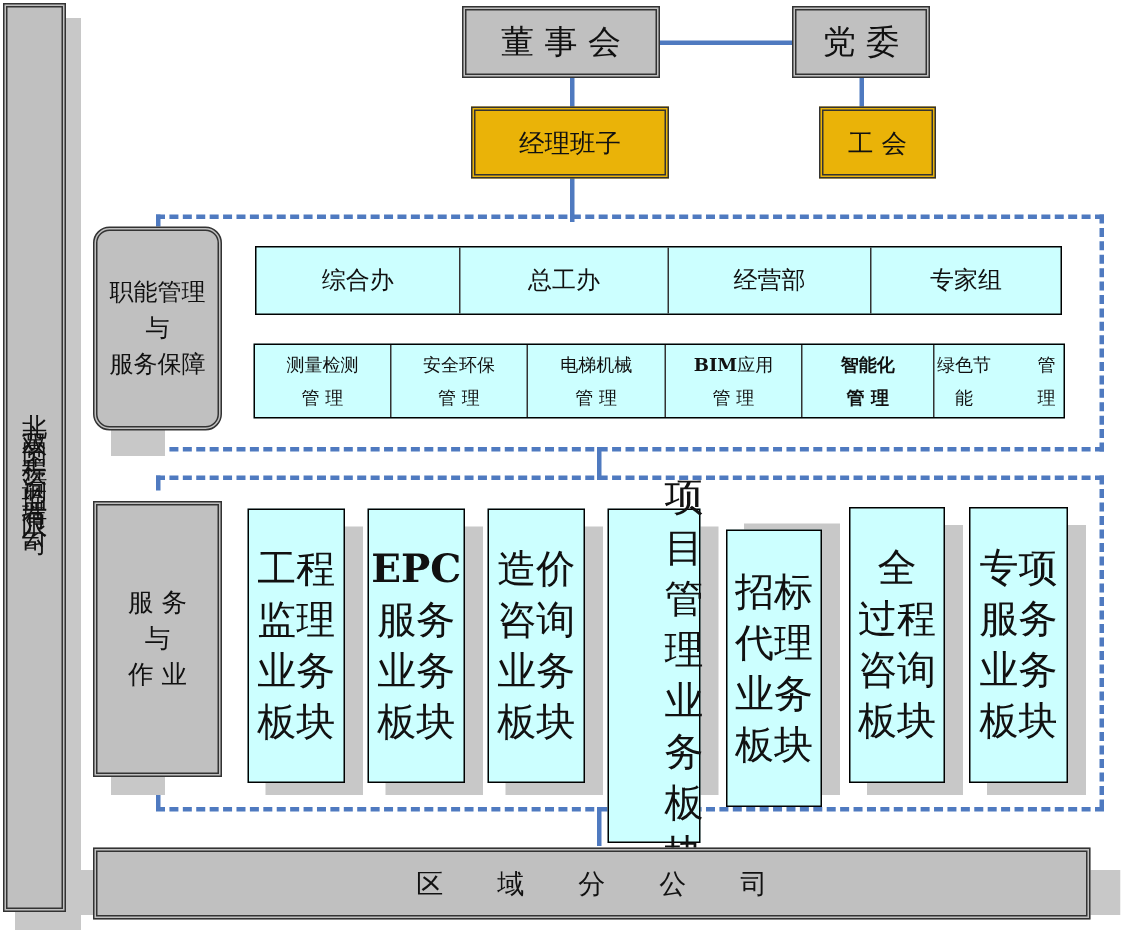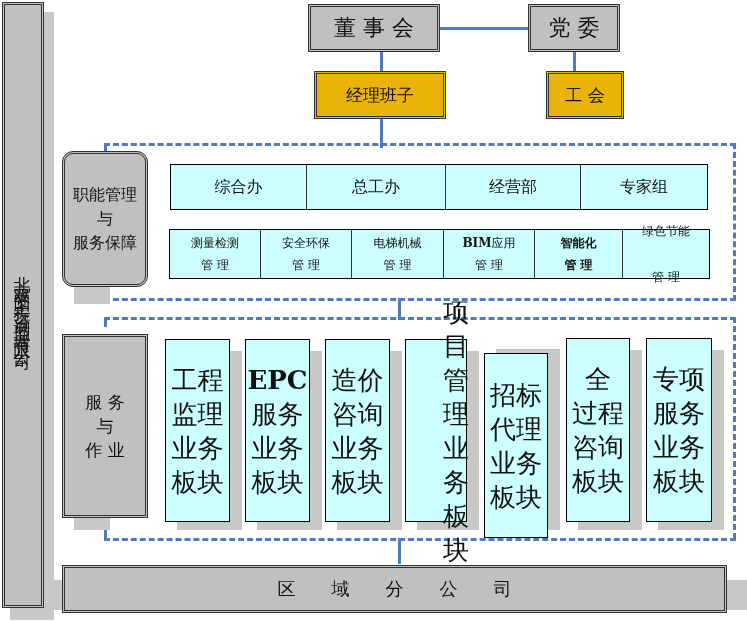--- a/index.html
+++ b/index.html
@@ -86,21 +86,21 @@
     <span>管 理</span>
   </div>
   <div class="center" style="width:90px;flex-direction:column;">
     <span><b style="font-family:'DejaVu Serif','Liberation Serif',serif;">BIM</b><span>应用</span></span>
     <span>管 理</span>
   </div>
   <div class="center" style="width:87px;flex-direction:column;font-weight:bold;">
     <span>智能化</span>
     <span>管 理</span>
   </div>
-  <div class="center" style="flex:1;flex-direction:column;gap:24px;">
+  <div class="center" style="flex:1;flex-direction:row;gap:24px;">
     <span>绿色节能</span>
     <span>管 理</span>
   </div>
 </div>
 
 <div class="dash-h" style="left:104px;top:317px;width:632px;"></div>
 <div class="dash-h" style="left:104px;top:538px;width:632px;"></div>
 <div class="dash-v" style="left:733px;top:317px;height:222px;"></div>
 <div class="line" style="left:104px;top:317px;width:3px;height:10px;"></div>
 <div class="line" style="left:104px;top:528px;width:3px;height:12px;"></div>
@@ -129,21 +129,21 @@
       <span>板块</span>
     </div>
     <div class="shadow" style="left: 337px; top: 351px; width: 65px; height: 179px;"></div>
     <div class="abs cyan pill" style="left: 325px; top: 339px; width: 65px; height: 183px;">
       <span>造价</span>
       <span>咨询</span>
       <span>业务</span>
       <span>板块</span>
     </div>
     <div class="shadow" style="left: 417px; top: 351px; width: 62px; height: 179px;"></div>
-    <div class="abs cyan pill" style="left: 405px; top: 339px; width: 62px; height: 183px; padding-left: 40px;">
+    <div class="abs cyan pill" style="left: 405px; top: 339px; width: 62px; height: 223px; padding-left: 40px;">
       <span>项目</span>
       <span>管理</span>
       <span>业务</span>
       <span>板块</span>
     </div>
     <div class="shadow" style="left: 496px; top: 349px; width: 64px; height: 181px;"></div>
     <div class="abs cyan pill" style="left: 484px; top: 337px; width: 64px; height: 185px; margin-top: 16px;">
       <span>招标</span>
       <span>代理</span>
       <span>业务</span>

